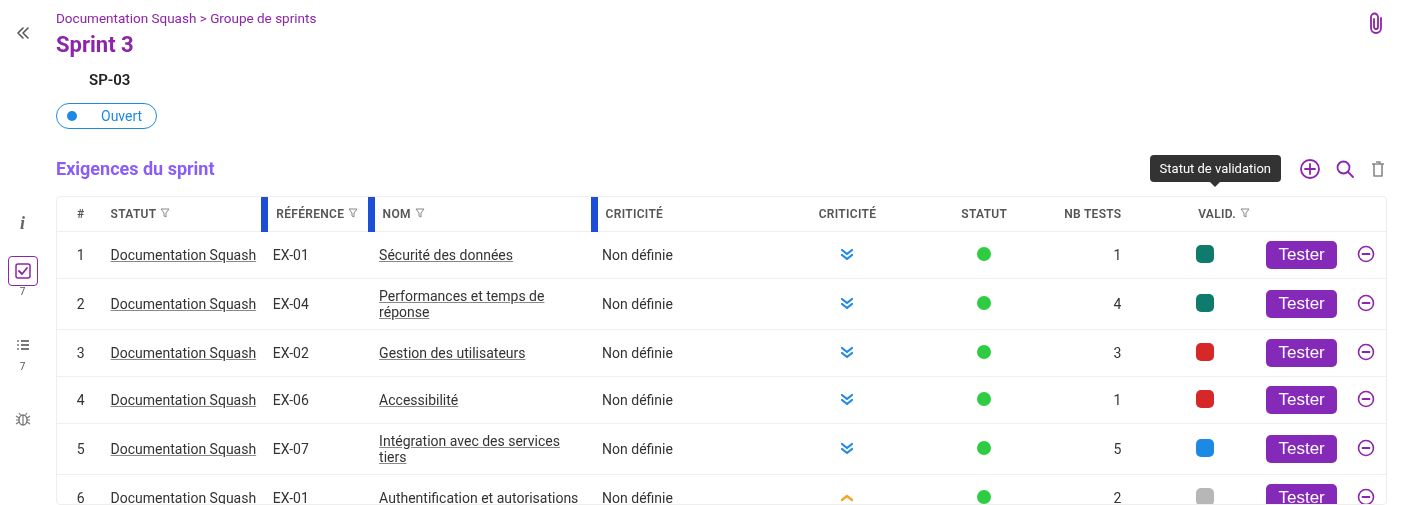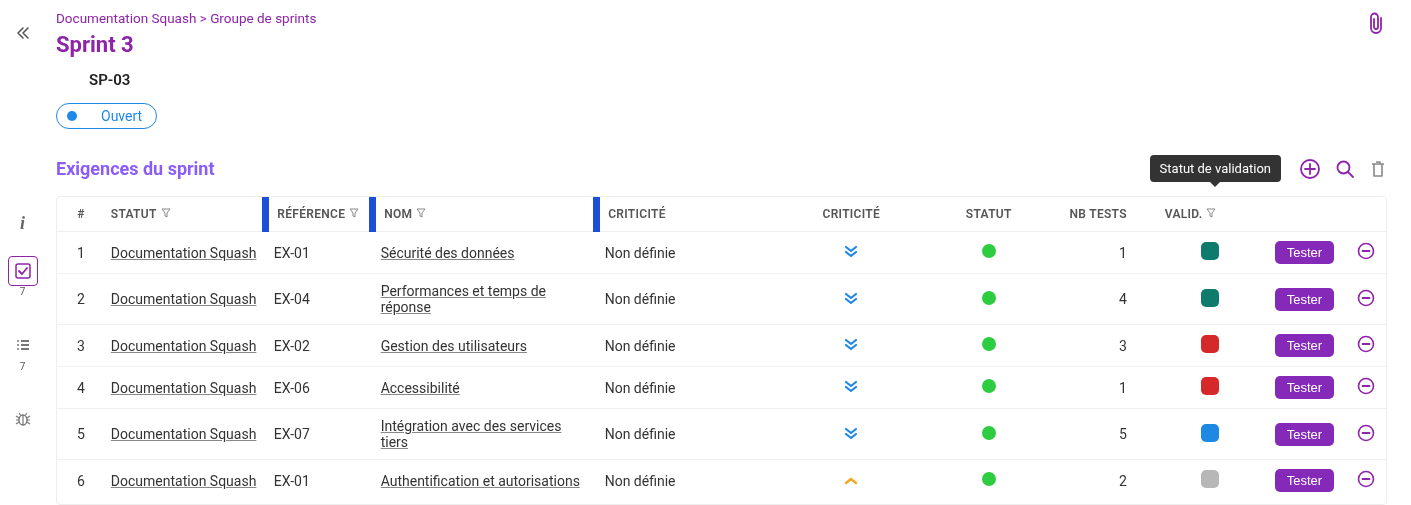--- a/index.html
+++ b/index.html
@@ -36,33 +36,33 @@
   thead th .filter{margin-left:4px;color:#888;display:inline-flex;align-items:center;}
   thead th.sep{border-left:7px solid #1d4ed8;}
   tbody td{padding:9px 8px; border-bottom:1px solid #f0f0f0; font-size:14px; vertical-align:middle;}
   tbody tr:last-child td{border-bottom:none;}
   td.idx{text-align:right;width:40px;color:#333;padding-right:18px;}
   td.link a, th .lnk {color:#333;}
   td.link a{text-decoration:underline;text-decoration-color:#888;}
   td.center{text-align:center;}
   .status-dot{width:14px;height:14px;border-radius:50%;display:inline-block;}
   .valid-sq{width:18px;height:18px;border-radius:5px;display:inline-block;}
-  .test-btn{background:#8429b8;color:#fff;border:none;border-radius:5px;padding:4px 12px;font-size:13px;cursor:pointer;}
+  .test-btn{background:#8429b8;color:#fff;border:none;border-radius:5px;padding:4px 12px;font-size:17px;cursor:pointer;}
   .remove-icon{color:#8e24aa;cursor:pointer;display:inline-flex;}
   .icon-btn{cursor:pointer;display:inline-flex;}
   
   th.c-idx{width:45px;text-align:right;padding-right:18px;}
   th.c-proj{width:160px;}
   th.c-ref{width:95px;}
   th.c-nom{width:220px;}
   th.c-cat{width:180px;}
   th.c-crit{width:140px;text-align:center;}
   th.c-stat{width:130px;text-align:center;}
   th.c-nb{width:100px;text-align:right;padding-right:30px;}
-  th.c-val{width:105px;text-align:left;}
+  th.c-val{width:105px;text-align:right;}
   th.c-test{width:80px;}
   th.c-rm{width:40px;}
   td.nb{text-align:right;padding-right:30px;}
 </style>
 </head>
 <body>
 
 <div class="app">
   <div class="left-rail">
     <div class="collapse-btn">

